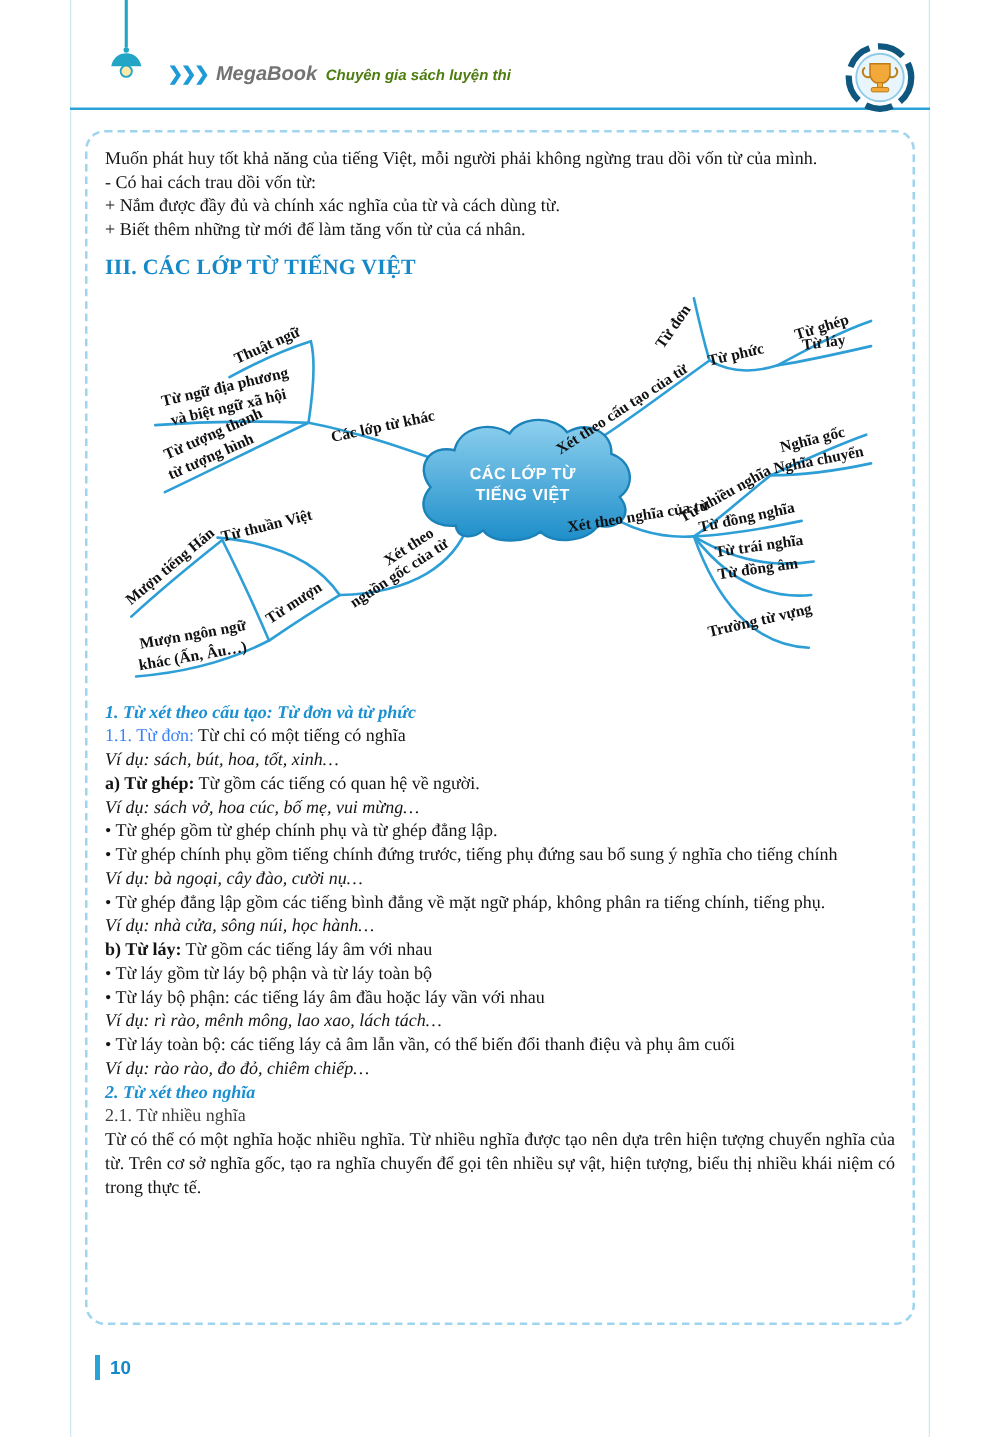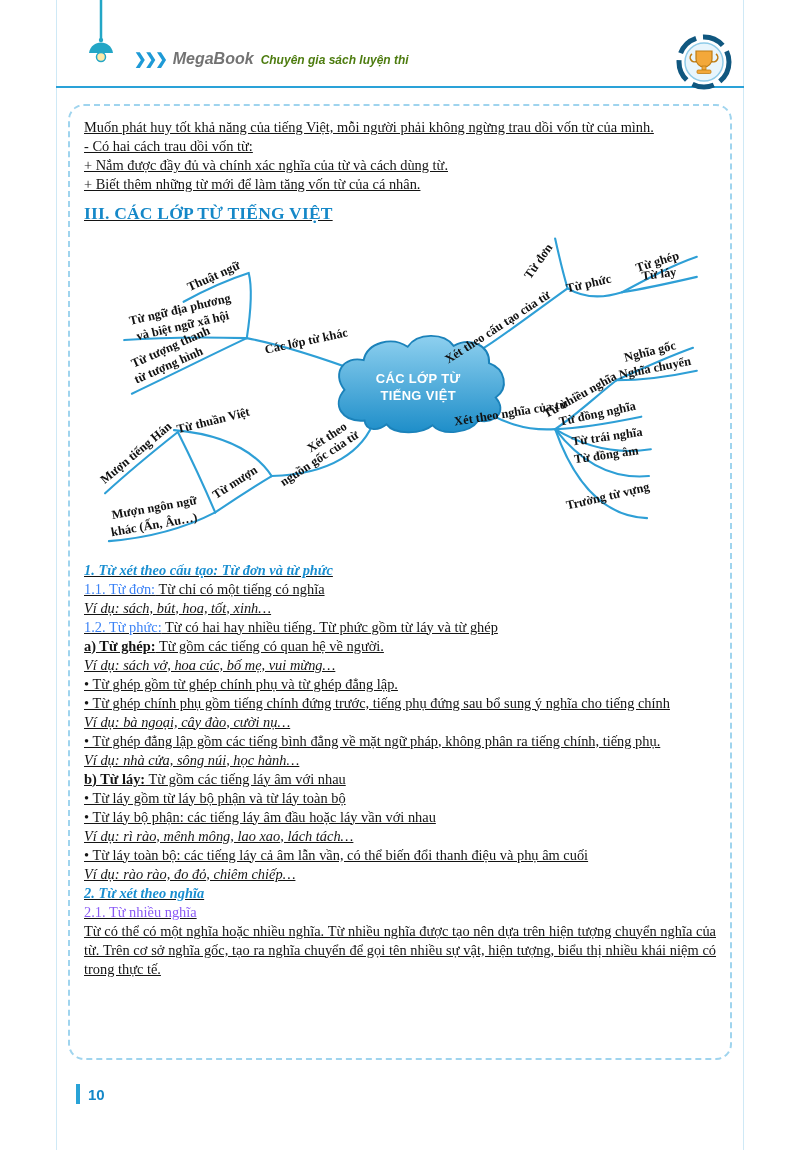--- a/index.html
+++ b/index.html
@@ -15,25 +15,25 @@
          font-family:"Liberation Sans",sans-serif;}
   .chevrons{color:#1e9ad6;font-weight:bold;font-size:15px;letter-spacing:-2px;}
   .brand-name{color:#737373;font-weight:bold;font-style:italic;font-size:16px;}
   .brand-tagline{color:#4d7c0f;font-weight:bold;font-style:italic;font-size:12px;}
   .header-rule{position:absolute;left:56px;right:56px;top:86px;height:2px;background:#2aa2d8;}
   .trophy{position:absolute;left:676px;top:34px;width:56px;height:56px;}
 
   
   .content-box{position:absolute;left:68px;top:104px;width:664px;height:956px;box-sizing:border-box;
         border:2px dashed #9fd4ee;border-radius:16px;padding:12px 14px;overflow:hidden;
-        font-size:14.4px;line-height:19px;text-align:justify;text-decoration:underline;}
+        font-size:14.4px;line-height:19px;text-align:justify;}
   .content-box p{margin:0;padding:0;}
   .blue{color:#3b82f6;margin-top:48px;}
   .hnum{color:#1a8fd1;font-weight:bold;font-style:italic;}
-  .subblue{color:#8b5cf6;}
+  .subblue{color:#404040;}
   .bold{font-weight:bold;}
   .ex{font-style:italic;}
   .section-heading{margin:10px 0 6px;font-size:17.5px;font-weight:bold;color:#1588c8;
         letter-spacing:.2px;text-align:left;}
 
   
   .mindmap{margin:2px 0 6px;}
   .mindmap svg{display:block;width:100%;height:auto;}
   .mindmap path.branch{fill:none;stroke:#2e9fd6;stroke-width:2.2;stroke-linecap:round;}
   .mindmap text{font-family:"Liberation Serif",serif;font-weight:bold;font-size:13px;fill:#111;
@@ -152,21 +152,20 @@
         <text x="160" y="268" transform="rotate(-33 160 268)">Từ mượn</text>
         <text x="57" y="237" transform="rotate(-40 57 237)">Mượn tiếng Hán</text>
         <text x="74" y="295" transform="rotate(-10 74 295)">Mượn ngôn ngữ</text>
         <text x="74" y="313" transform="rotate(-10 74 313)">khác (Ấn, Âu…)</text>
       </svg>
     </div>
 
     <p class="hnum">1. Từ xét theo cấu tạo: Từ đơn và từ phức</p>
     <p><span class="blue">1.1. Từ đơn:</span><span> Từ chỉ có một tiếng có nghĩa</span></p>
     <p class="ex">Ví dụ: sách, bút, hoa, tốt, xinh…</p>
-    <p><span class="blue">1.2. Từ phức:</span><span> Từ có hai hay nhiều tiếng. Từ phức gồm từ láy và từ ghép</span></p>
     <p><span class="bold">a)  Từ ghép:</span><span> Từ gồm các tiếng có quan hệ về người.</span></p>
     <p class="ex">Ví dụ: sách vở, hoa cúc, bố mẹ, vui mừng…</p>
     <p>• Từ ghép gồm từ ghép chính phụ và từ ghép đẳng lập.</p>
     <p>• Từ ghép chính phụ gồm tiếng chính đứng trước, tiếng phụ đứng sau bổ sung ý nghĩa cho tiếng chính</p>
     <p class="ex">Ví dụ: bà ngoại, cây đào, cười nụ…</p>
     <p>• Từ ghép đẳng lập gồm các tiếng bình đẳng về mặt ngữ pháp, không phân ra tiếng chính, tiếng phụ.</p>
     <p class="ex">Ví dụ: nhà cửa, sông núi, học hành…</p>
     <p><span class="bold">b) Từ láy:</span><span> Từ gồm các tiếng láy âm với nhau</span></p>
     <p>• Từ láy gồm từ láy bộ phận và từ láy toàn bộ</p>
     <p>• Từ láy bộ phận: các tiếng láy âm đầu hoặc láy vần với nhau</p>

